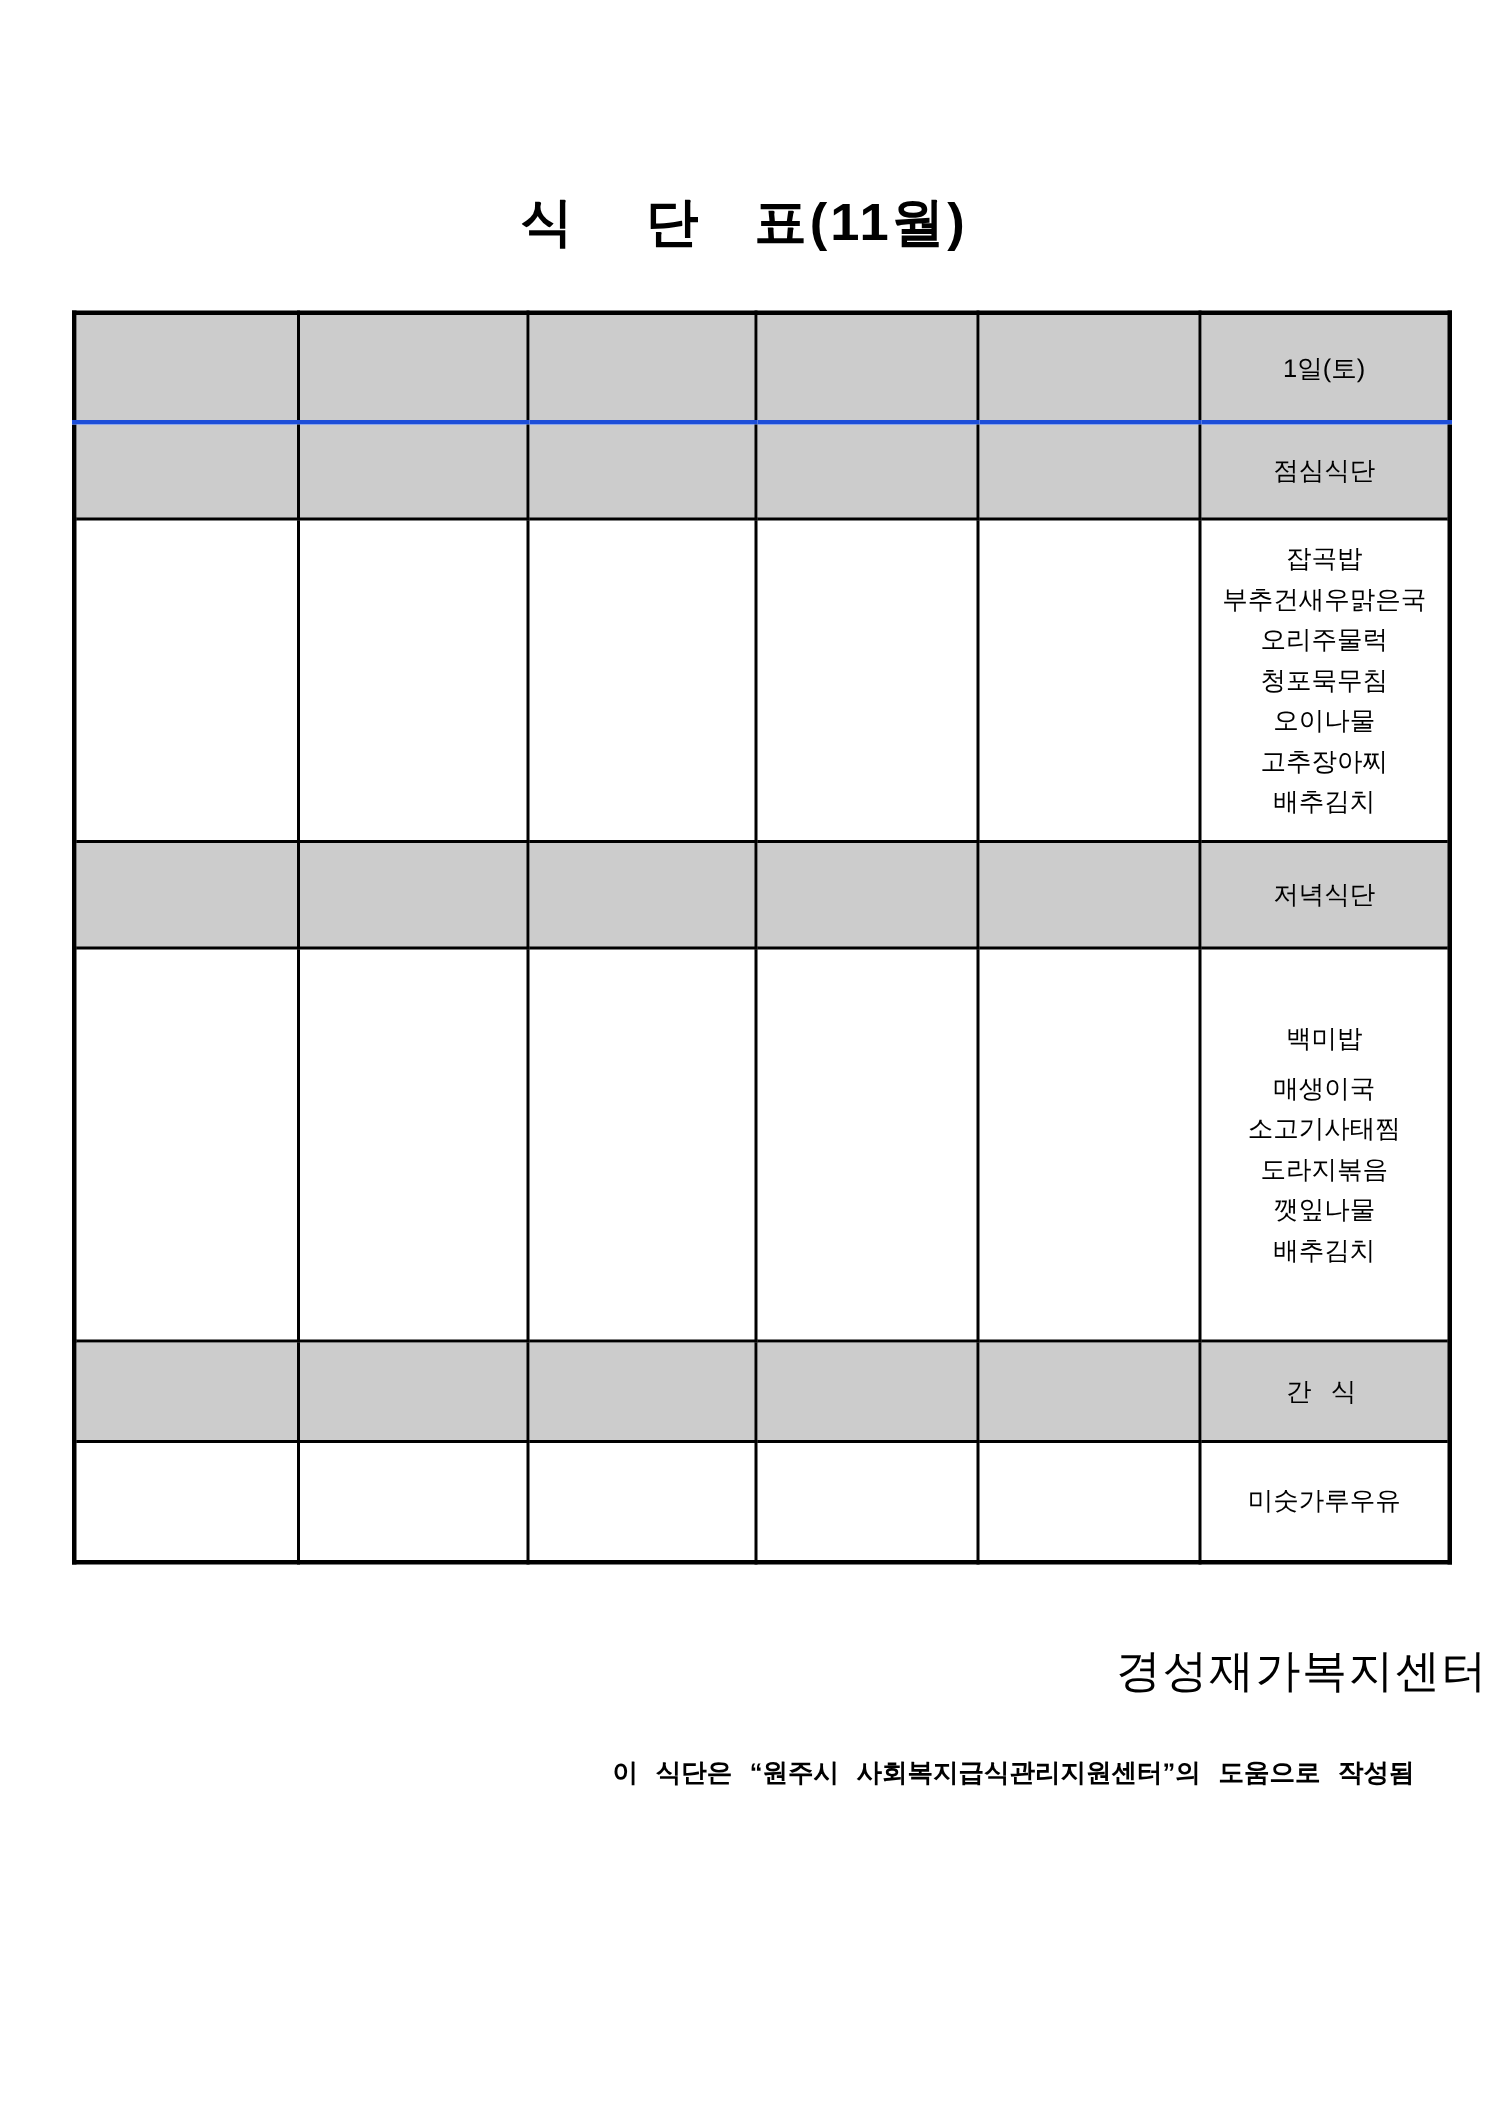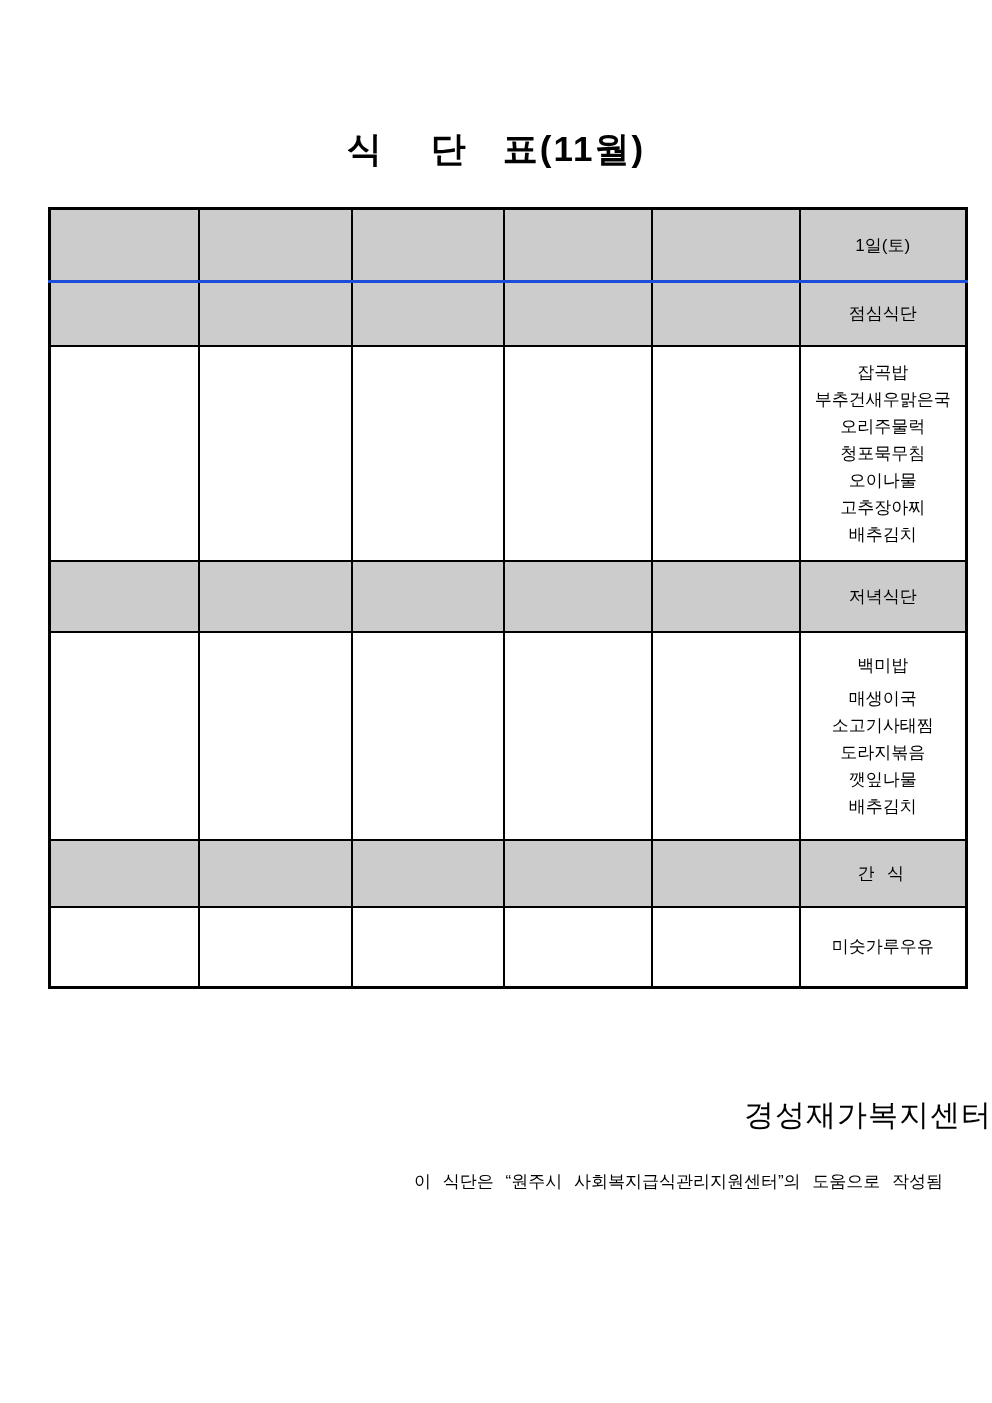--- a/index.html
+++ b/index.html
@@ -45,21 +45,21 @@
     font-size: 17px;
     line-height: 27px;
     overflow: hidden;
   }
   tr.gray td { background: #cccccc; }
   tr.row-day td { border-bottom: 3px solid #1d4ed8; }
   tr.row-day      { height: 73px; }
   tr.row-lunch-h  { height: 64px; }
   tr.row-lunch    { height: 215px; }
   tr.row-dinner-h { height: 71px; }
-  tr.row-dinner   { height: 208px; }
+  tr.row-dinner   { height: 262px; }
   tr.row-snack-h  { height: 67px; }
   tr.row-snack1   { height: 85px; }
   tr.row-snack2   { height: 81px; }
   .menu-cell { line-height: 27px; }
   .menu-cell.dinner .menu-line:first-child { margin-bottom: 6px; }
   .snack-label { letter-spacing: 4px; }
   .org-name {
     position: absolute;
     top: 1094px;
     left: 0;
@@ -68,21 +68,21 @@
     font-size: 30px;
     font-weight: normal;
     letter-spacing: 1px;
     line-height: 42px;
   }
   .footnote {
     position: absolute;
     top: 1169px;
     right: 49px;
     font-size: 17px;
-    font-weight: normal;
+    font-weight: bold;
     word-spacing: 7px;
     line-height: 26px;
     text-align: right;
   }
 </style>
 </head>
 <body>
 
 <div class="page">
 

